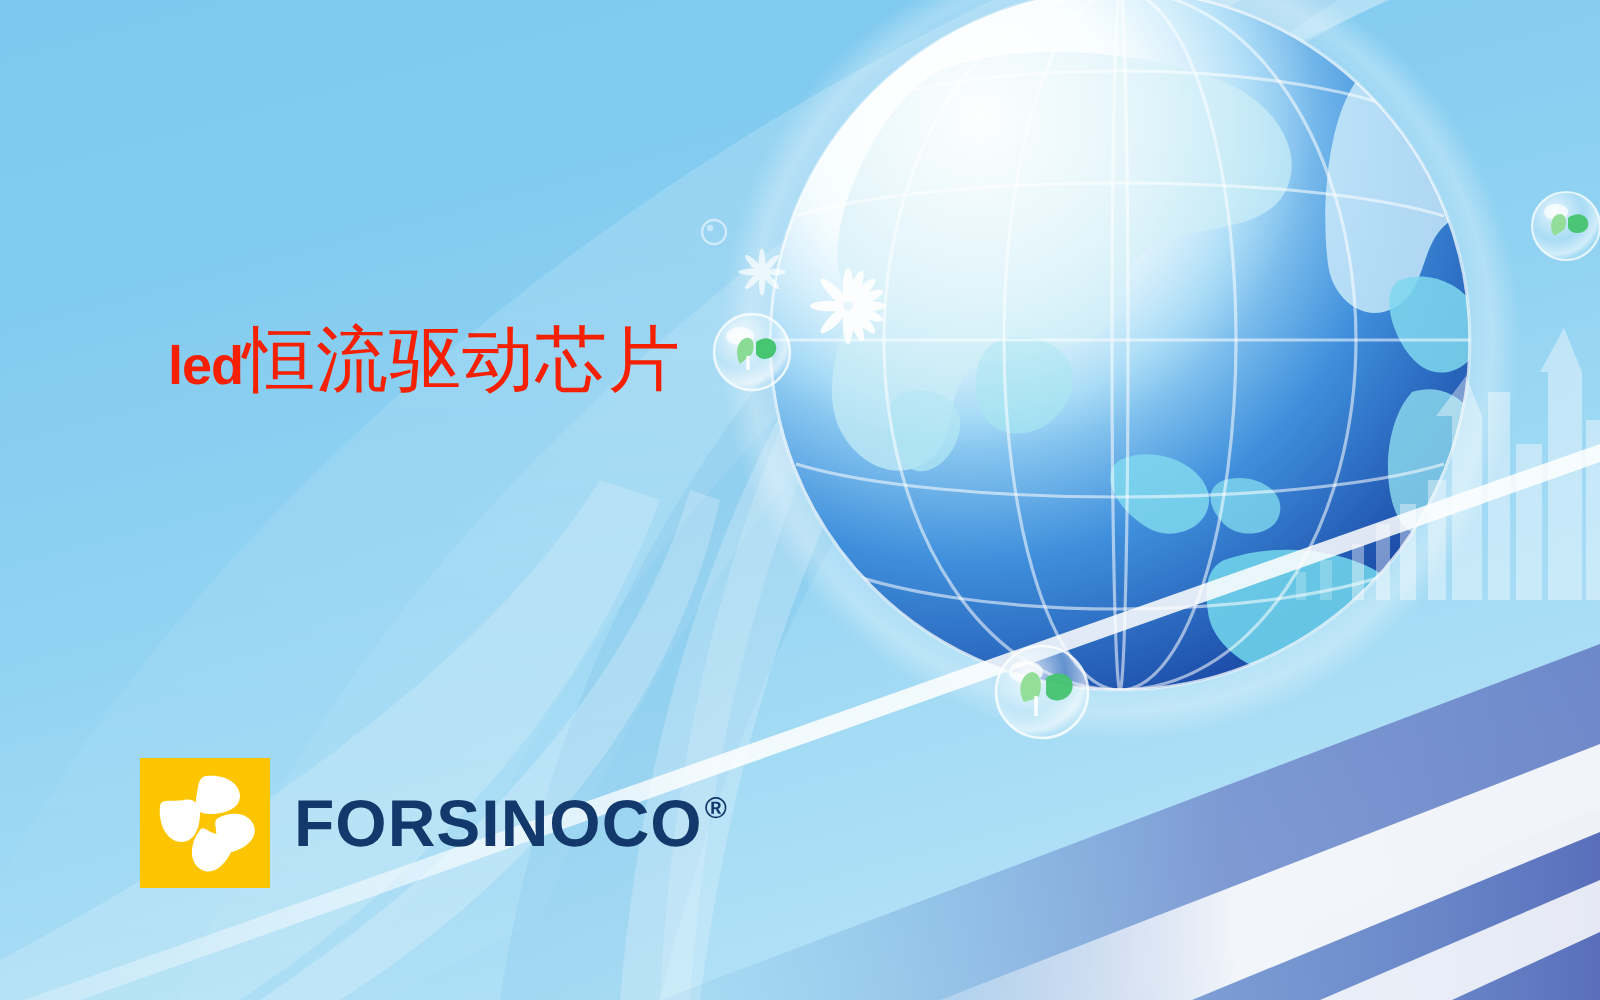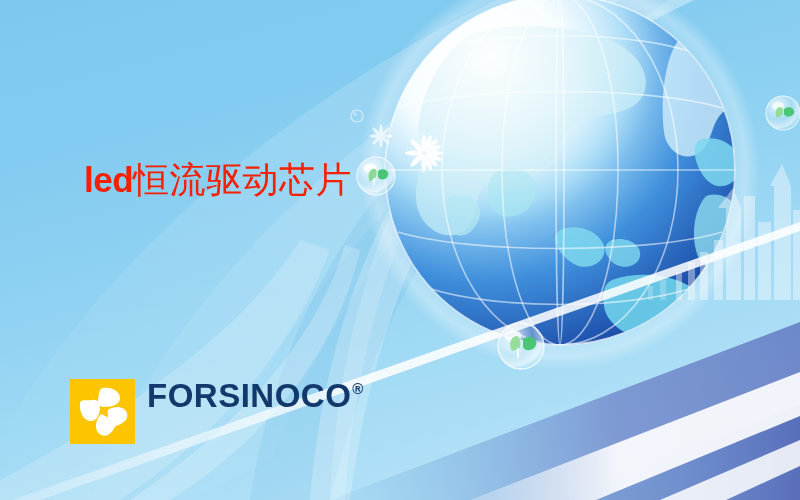--- a/index.html
+++ b/index.html
@@ -15,32 +15,32 @@
   #headline{
     position:absolute;left:84px;top:160px;width:420px;
     color:#f42000;line-height:1.15;z-index:40;
   }
   #headline .line1{
     font-size:36px;letter-spacing:0.5px;white-space:nowrap;
     font-family:"Liberation Serif","DejaVu Serif",serif;
   }
   #headline .line1 .lat{
     font-family:"Liberation Sans","DejaVu Sans",sans-serif;font-weight:700;
-    font-size:35px;letter-spacing:-.5px;
+    font-size:27px;letter-spacing:-.5px;
   }
   #headline .line2{
     font-size:36px;margin-top:16px;margin-left:16px;letter-spacing:1px;
     font-family:"Liberation Serif","DejaVu Serif",serif;white-space:nowrap;
   }
 
   
   #logo{position:absolute;left:70px;top:379px;display:flex;align-items:stretch;z-index:45;}
   #logo-mark{width:65px;height:65px;background:#fdc500;position:relative;flex:0 0 auto;}
   #logo-mark svg{position:absolute;left:0;top:0;width:65px;height:65px;}
-  #logo-text{margin-left:12px;display:flex;flex-direction:row;justify-content:center;}
+  #logo-text{margin-left:12px;display:flex;flex-direction:column;justify-content:center;}
   #brand-name{
     font-size:33px;font-weight:700;color:#13396c;letter-spacing:.5px;
     line-height:1;white-space:nowrap;display:flex;align-items:flex-start;
     font-family:"Liberation Sans","DejaVu Sans",sans-serif;
   }
   #brand-reg{font-size:15px;line-height:1;margin-left:1px;margin-top:2px;}
   #brand-tagline{
     font-size:16px;color:#13396c;margin-top:4px;letter-spacing:.2px;white-space:nowrap;
     font-family:"Liberation Sans","DejaVu Sans",sans-serif;
   }

